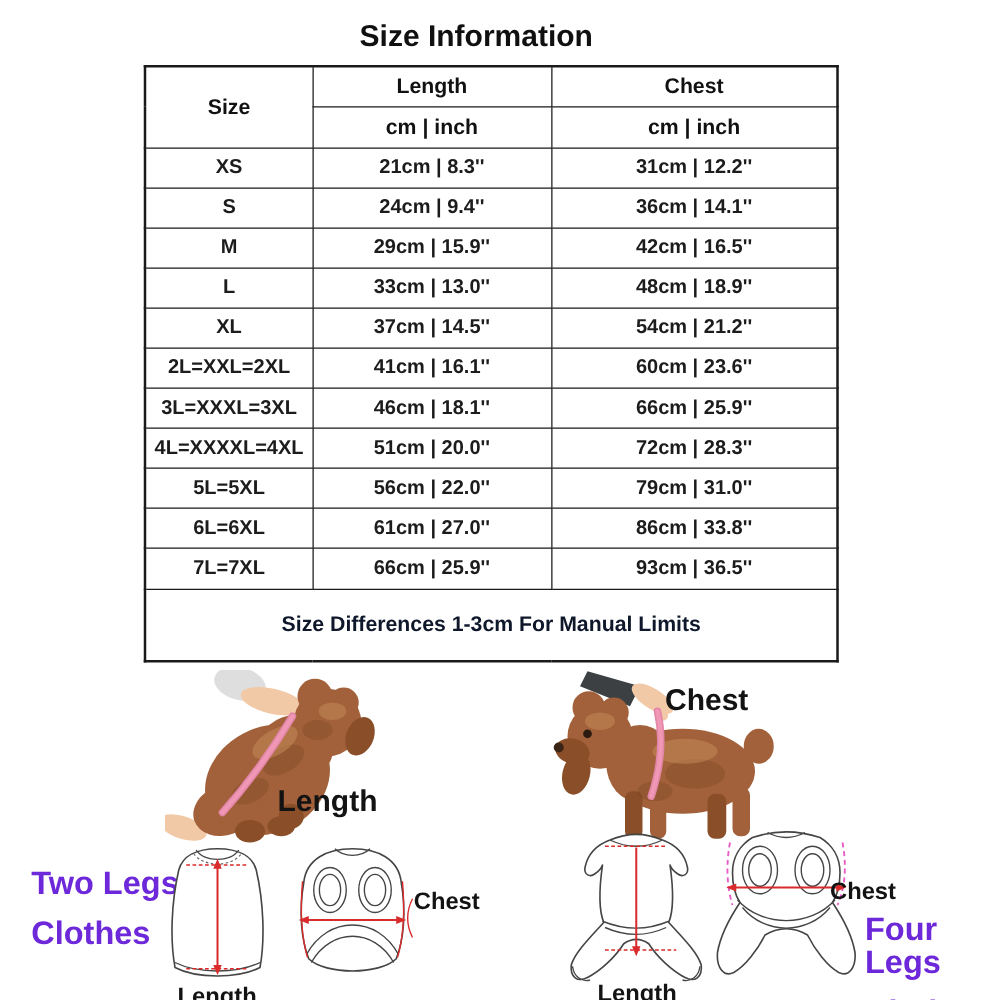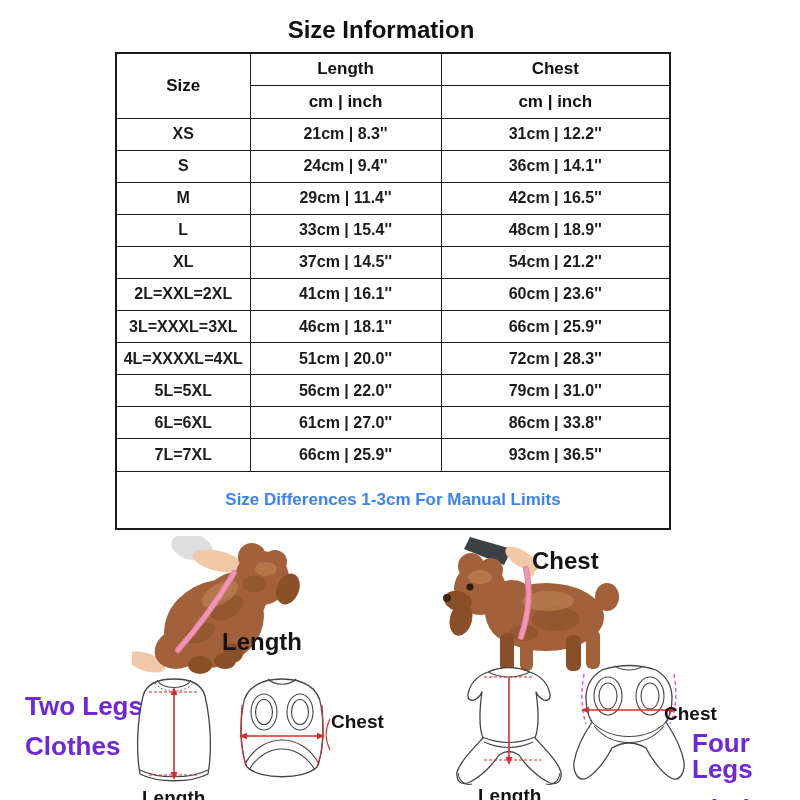--- a/index.html
+++ b/index.html
@@ -23,21 +23,21 @@
 
   table.size-table{position:absolute;left:115px;top:40px;width:554px;height:478px;
         border-collapse:collapse;table-layout:fixed;border:2px solid var(--line);
         font-size:16px;color:#1c1c1c;}
   table.size-table th,table.size-table td{border:1.5px solid var(--line);text-align:center;vertical-align:middle;padding:0;}
   col.c-size{width:134px;} col.c-length{width:191px;} col.c-chest{width:229px;}
   tr.h1{height:32px;} tr.h2{height:33px;}
   th{font-weight:bold;font-size:17px;color:#111;}
   tbody tr{height:32px;}
   tbody td{font-weight:bold;font-size:16px;}
-  td.foot{font-weight:bold;font-size:17px;height:58px;color:#3b82f6;}
+  td.foot{font-weight:bold;font-size:17px;height:58px;color:#0f172a;}
 
   .abs{position:absolute;}
   .lbl-big{font-size:24px;font-weight:bold;color:#131313;}
   .lbl-diag{font-size:19px;font-weight:bold;color:#131313;}
   .lbl-group{font-size:26px;font-weight:600;color:#6d28d9;line-height:1;}
   .lbl-group .line2{margin-top:14px;}
 
   
   .outline{fill:#ffffff;stroke:#454545;stroke-width:1.3;stroke-linejoin:round;}
   .thin{fill:none;stroke:#454545;stroke-width:1.1;}
@@ -85,26 +85,26 @@
           <td>21cm | 8.3''</td>
           <td>31cm | 12.2''</td>
         </tr>
         <tr>
           <td>S</td>
           <td>24cm | 9.4''</td>
           <td>36cm | 14.1''</td>
         </tr>
         <tr>
           <td>M</td>
-          <td>29cm | 11.4''</td>
+          <td>29cm | 15.9''</td>
           <td>42cm | 16.5''</td>
         </tr>
         <tr>
           <td>L</td>
-          <td>33cm | 15.4''</td>
+          <td>33cm | 13.0''</td>
           <td>48cm | 18.9''</td>
         </tr>
         <tr>
           <td>XL</td>
           <td>37cm | 14.5''</td>
           <td>54cm | 21.2''</td>
         </tr>
         <tr>
           <td>2L=XXL=2XL</td>
           <td>41cm | 16.1''</td>

